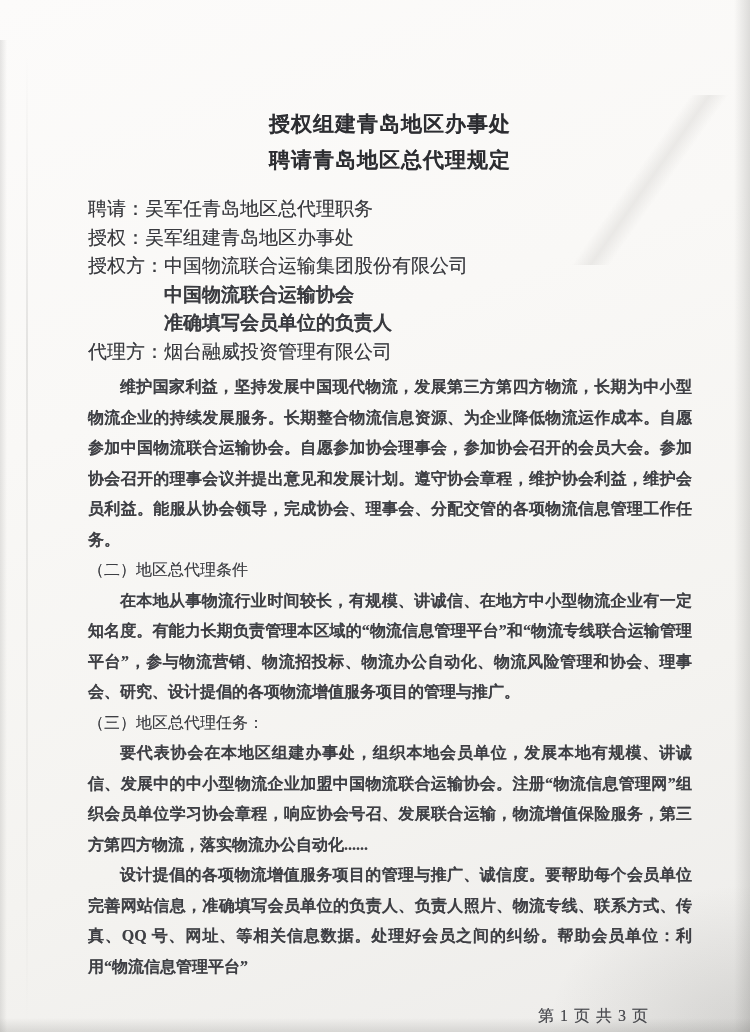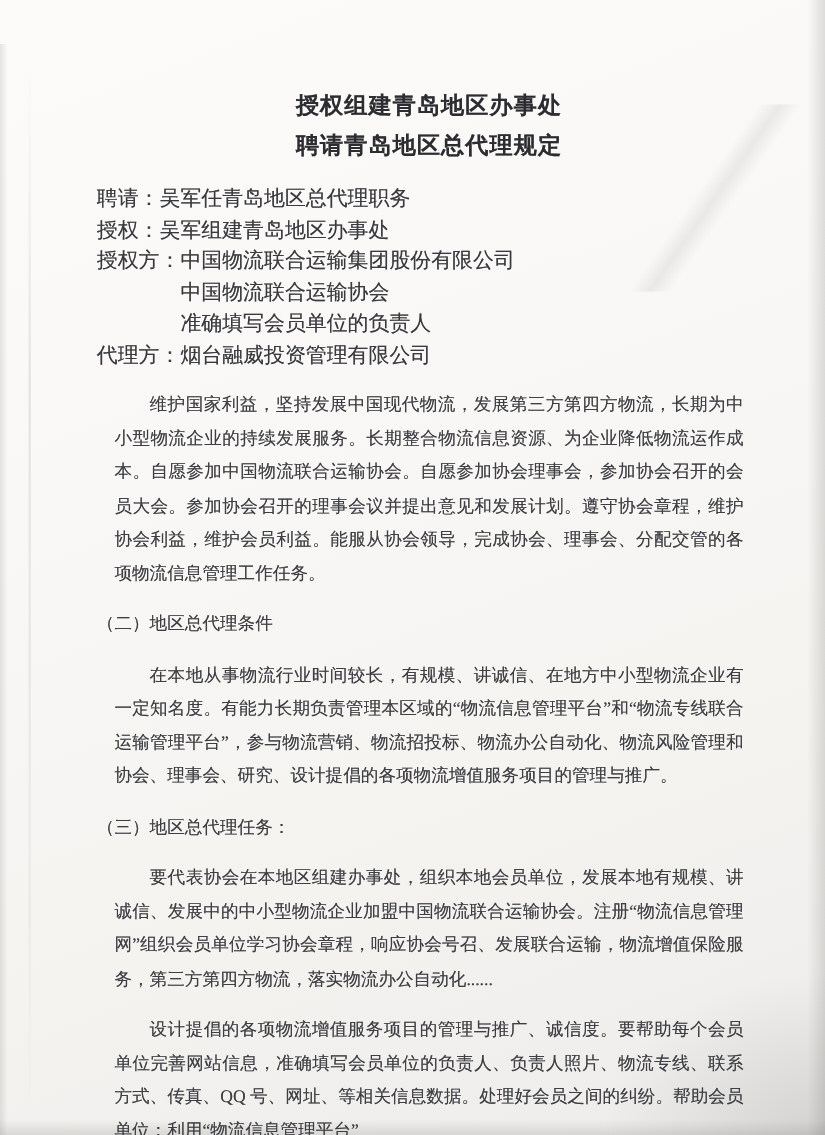--- a/index.html
+++ b/index.html
@@ -49,49 +49,50 @@
     background: linear-gradient(125deg, rgba(255,255,255,0) 44%, rgba(205,203,200,0.35) 50%, rgba(255,255,255,0) 56%);
     pointer-events: none;
   }
   
   .content {
     position: relative;
     padding: 0 58px 0 88px;
   }
   .title-block {
     margin: 0 0 0 0;
-    padding-top: 78px;
+    padding-top: 106px;
     text-align: center;
     font-size: 21px;
     font-weight: bold;
     line-height: 36px;
     color: #2c2d31;
     letter-spacing: 1px;
   }
   .meta-block {
     margin-top: 17px;
     font-size: 19px;
     line-height: 28.5px;
     color: #393a3f;
   }
   .meta-line { white-space: nowrap; }
-  .meta-line.indent { padding-left: 4em; }
+  .meta-line.indent { padding-left: 4em; font-weight: bold; }
   .body-block {
     margin-top: 6px;
     font-size: 16px;
     line-height: 30.5px;
     text-align: justify;
   }
   .section-heading {
     margin: 0;
     text-align: left;
   }
   .para {
-    margin: 16px;
+    margin: 0;
     text-indent: 2em;
+    font-weight: bold;
   }
   .page-footer {
     position: relative;
     left: -43px;
     margin-top: 24px;
     text-align: right;
     font-size: 16px;
     color: #4a4b50;
     letter-spacing: 1px;
   }

